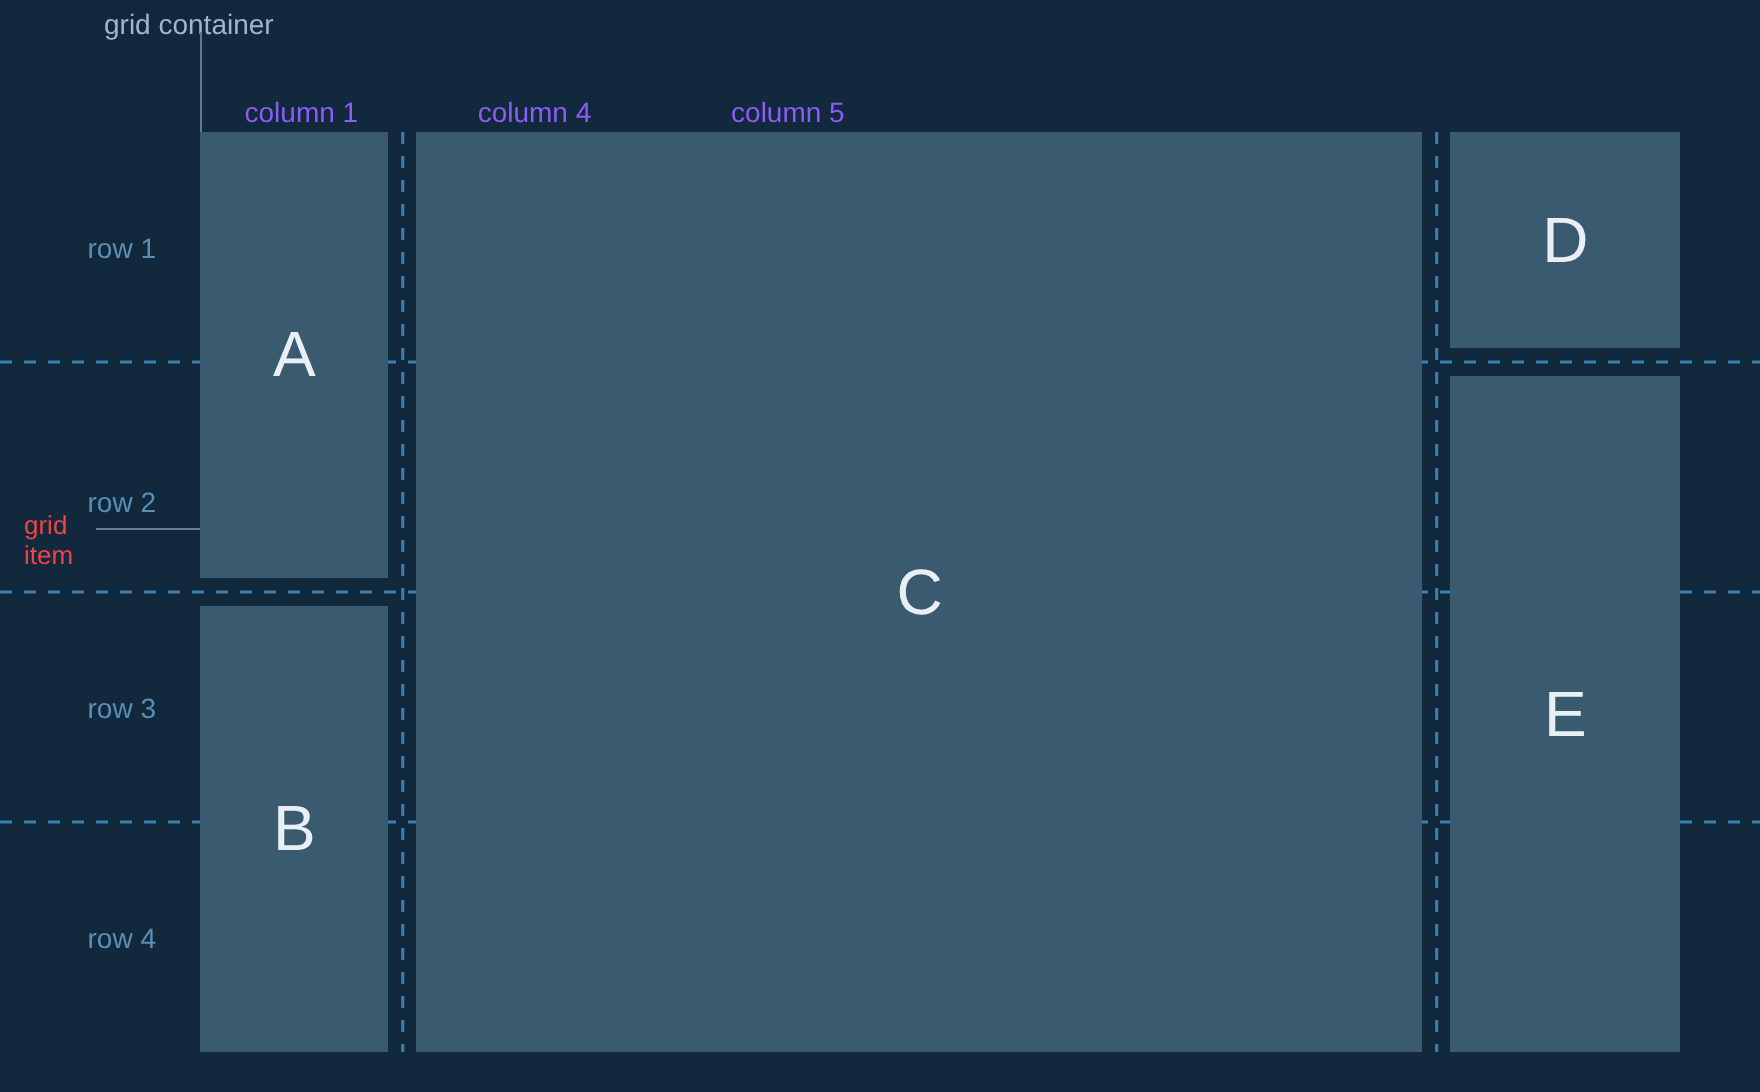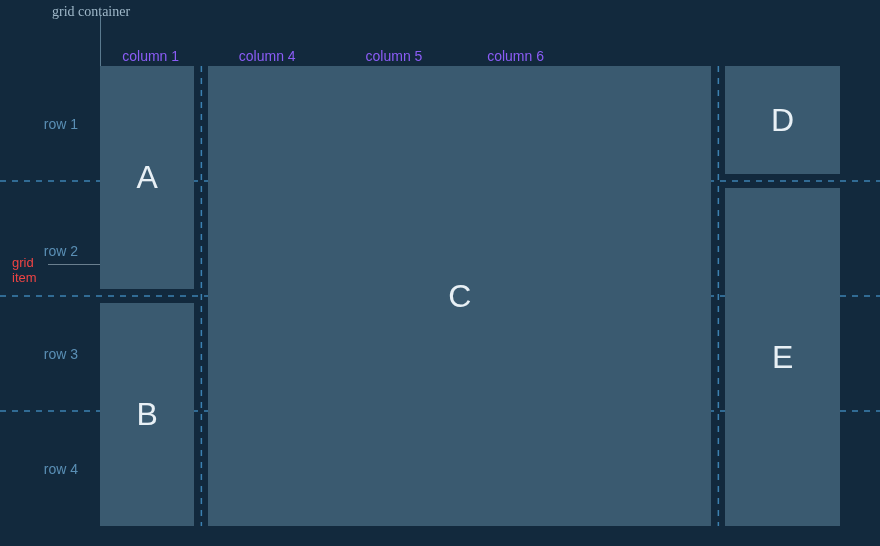--- a/index.html
+++ b/index.html
@@ -11,21 +11,20 @@
       position: relative;
       color: #9fb8c9;
       font-weight: 300;
     }
     .container-label {
       position: absolute;
       top: 4px;
       left: 52px;
       font-size: 14px;
       color: #9fb8c9;
-      font-family: Liberation Serif, serif;
     }
     .container-label-line {
       position: absolute;
       top: 16px;
       left: 100px;
       width: 1px;
       height: 50px;
       background: #5a7a8f;
     }
     .col-labels {
@@ -96,21 +95,20 @@
 </head>
 <body>
 
 <div class="container-label">grid container</div>
 <div class="container-label-line"></div>
 
 <div class="col-labels" id="col-labels">
     <div class="col-label" style="width: 101.37px;">column 1</div>
     <div class="col-label" style="width: 131.781px;">column 4</div>
     <div class="col-label" style="width: 121.644px;">column 5</div>
-    <div class="col-label" style="width: 121.644px;">column 6</div>
   </div>
 <div class="row-labels" id="row-labels">
     <div class="row-label" style="top: 49.5px;">row 1</div>
     <div class="row-label" style="top: 177px;">row 2</div>
     <div class="row-label" style="top: 279.5px;">row 3</div>
     <div class="row-label" style="top: 394.5px;">row 4</div>
   </div>
 
 <div class="grid-item-label" id="grid-item-label">grid<br>item</div>
 <div class="grid-item-line"></div>

